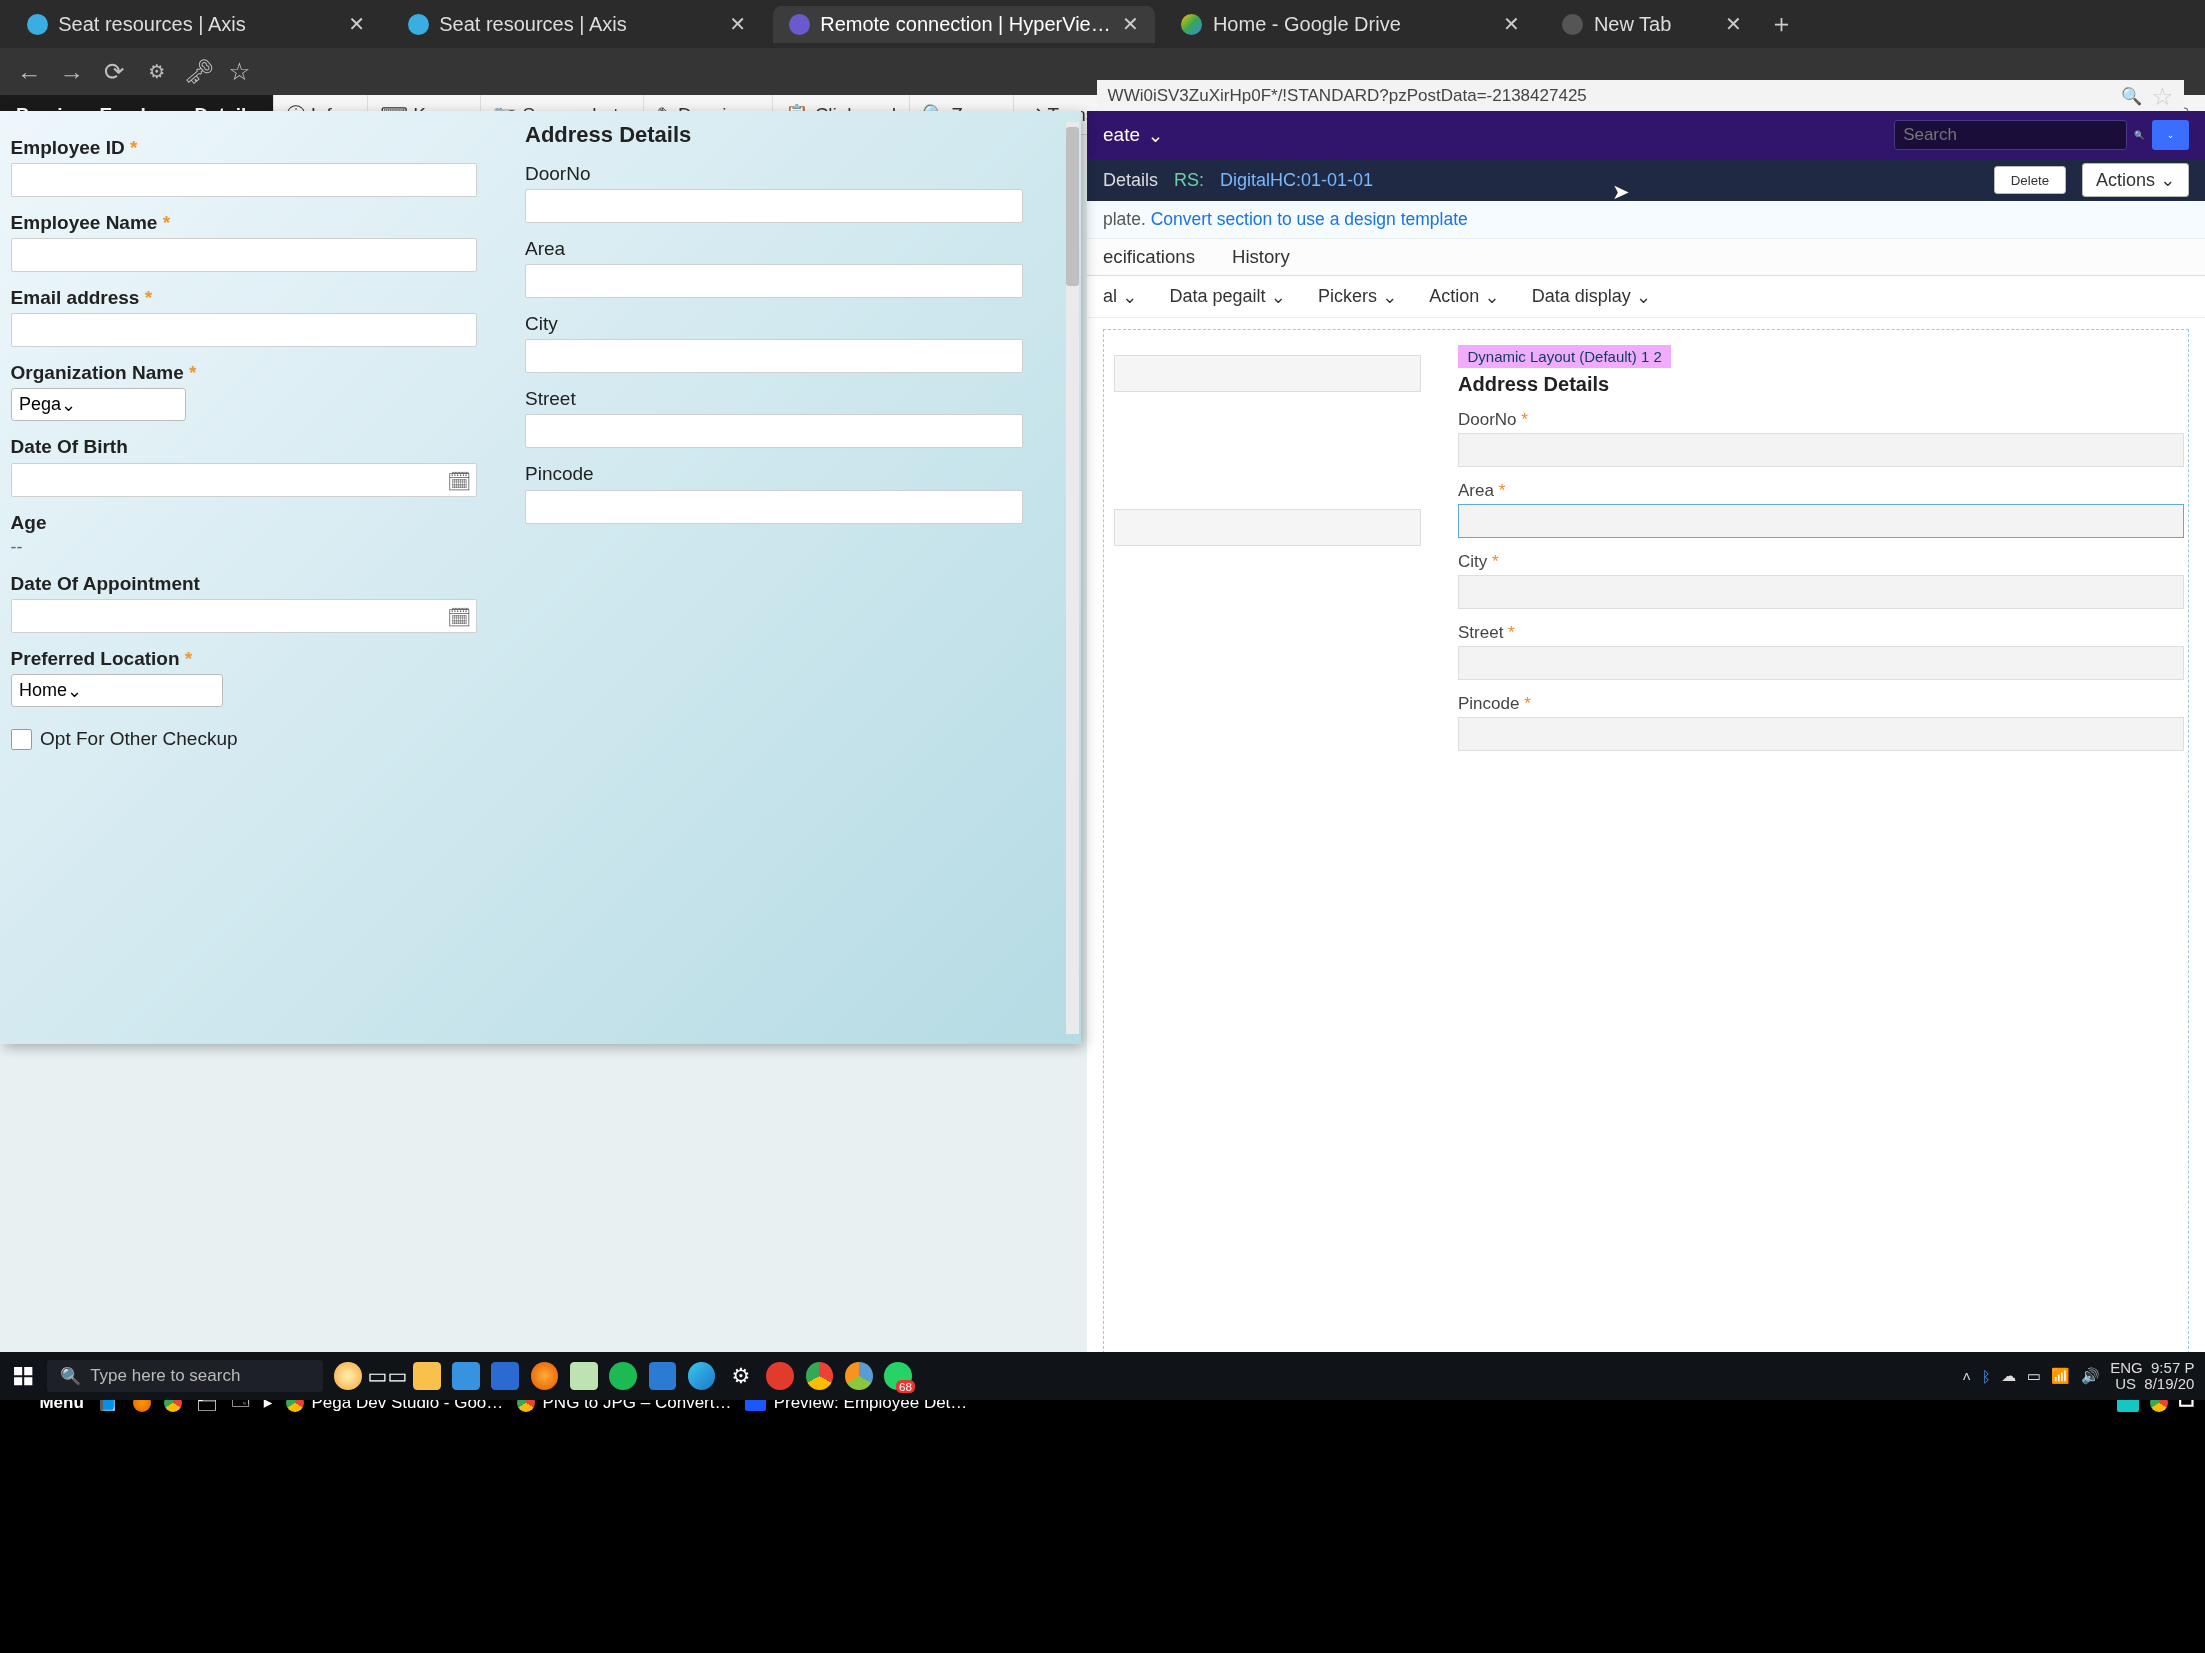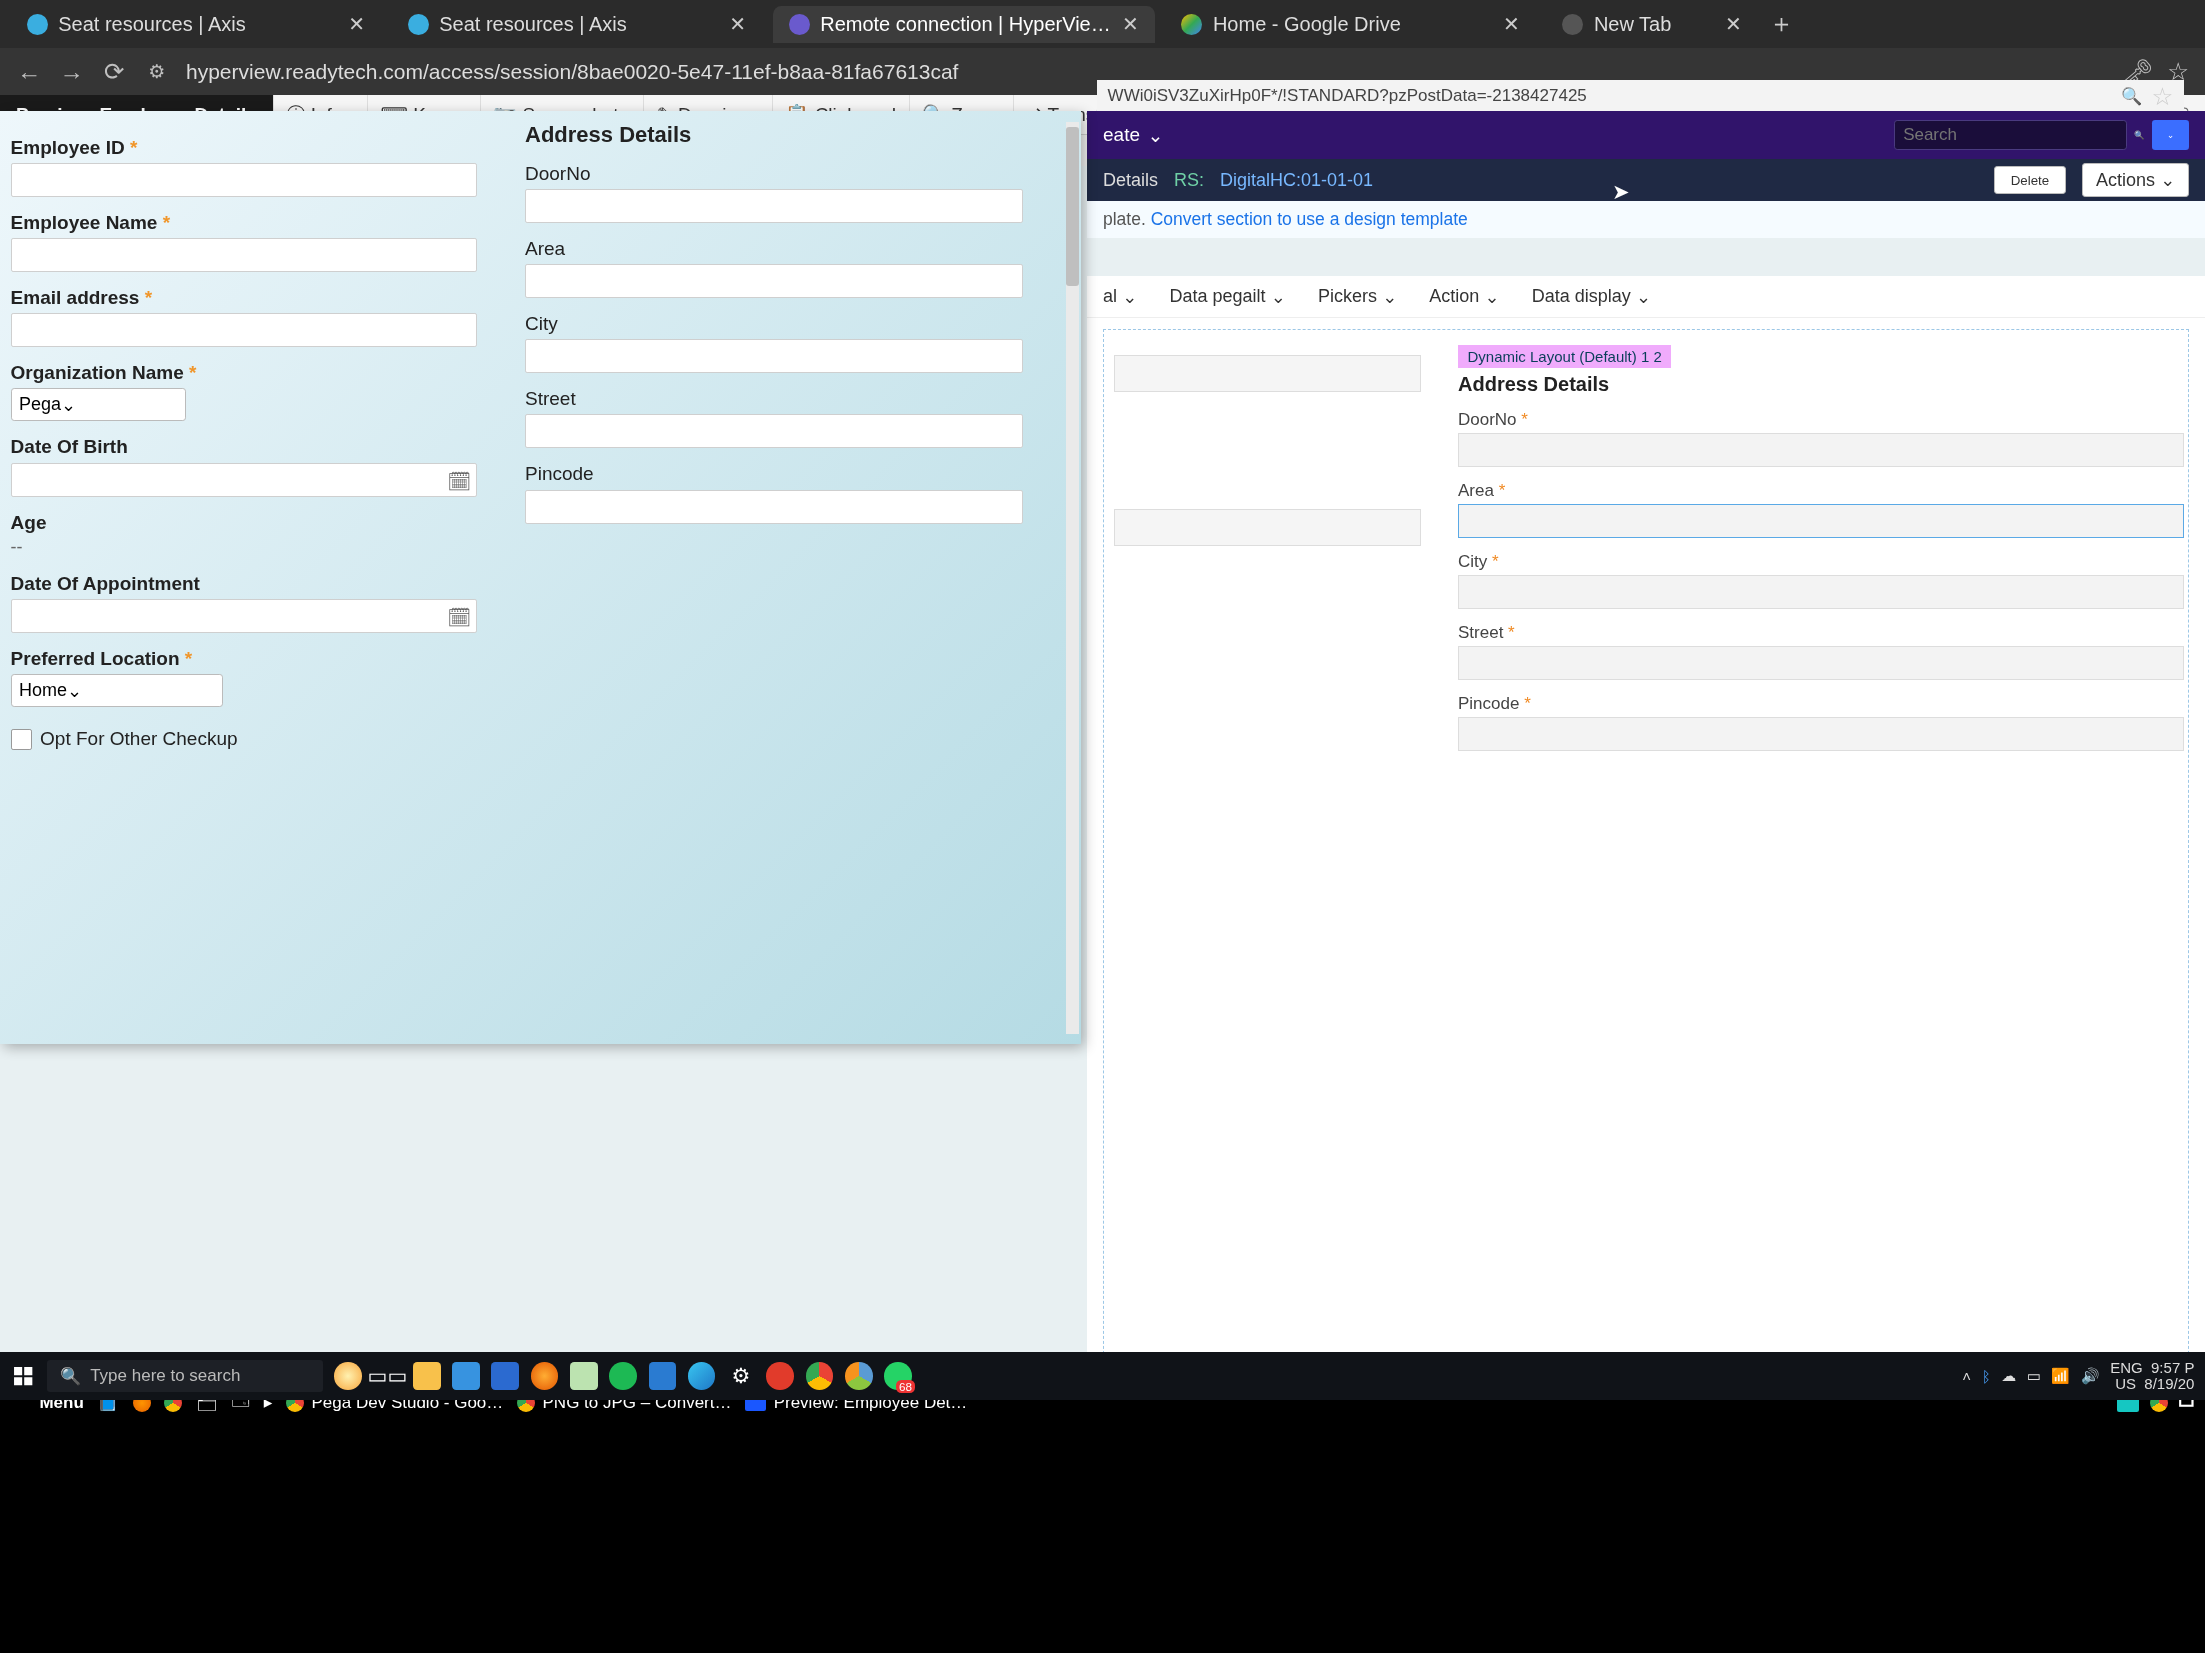--- a/index.html
+++ b/index.html
@@ -145,21 +145,20 @@
       <span class="close">✕</span>
     </div>
     <div class="newtab">＋</div>
   </div>
 
   <div class="addr-bar">
     <span class="nav-icon">←</span>
     <span class="nav-icon">→</span>
     <span class="nav-icon">⟳</span>
     <span class="nav-icon" style="font-size:19px">⚙</span>
-    <span class="addr">hyperview.readytech.com/access/session/8bae0020-5e47-11ef-b8aa-81fa67613caf</span>
     <span class="nav-icon">🗝</span>
     <span class="star">☆</span>
   </div>
 
   <div class="dev-toolbar">
     <div class="dev-title">Preview: Employee Details</div>
     <div class="dev-btn">ⓘ <span>Info</span> <span class="caret">▾</span></div>
     <div class="dev-btn">⌨ <span>Keys</span> <span class="caret">▾</span></div>
     <div class="dev-btn">📷 <span>Screenshot</span> <span class="caret">▾</span></div>
     <div class="dev-btn">✎ <span>Drawing</span> <span class="caret">▾</span></div>
@@ -208,20 +207,24 @@
     <span class="spacer"></span>
     <button class="btn-del">Delete</button>
     <div class="btn-actions">
         <span>Actions</span>
         <span>⌄</span>
       </div>
   </div>
   <div class="studio-tmpl">
     <span>plate.</span>&nbsp;
     <span class="link">Convert section to use a design template</span>
+  </div>
+  <div class="studio-tabs">
+    <span>ecifications</span>
+    <span>History</span>
   </div>
   <div class="studio-palette">
     <span class="pal"><span>al</span> ⌄</span>
     <span class="pal"><span>Data pegailt</span> ⌄</span>
     <span class="pal"><span>Pickers</span> ⌄</span>
     <span class="pal"><span>Action</span> ⌄</span>
     <span class="pal"><span>Data display</span> ⌄</span>
   </div>
   <div class="design-canvas">
     <div class="dc-dashed"></div>

